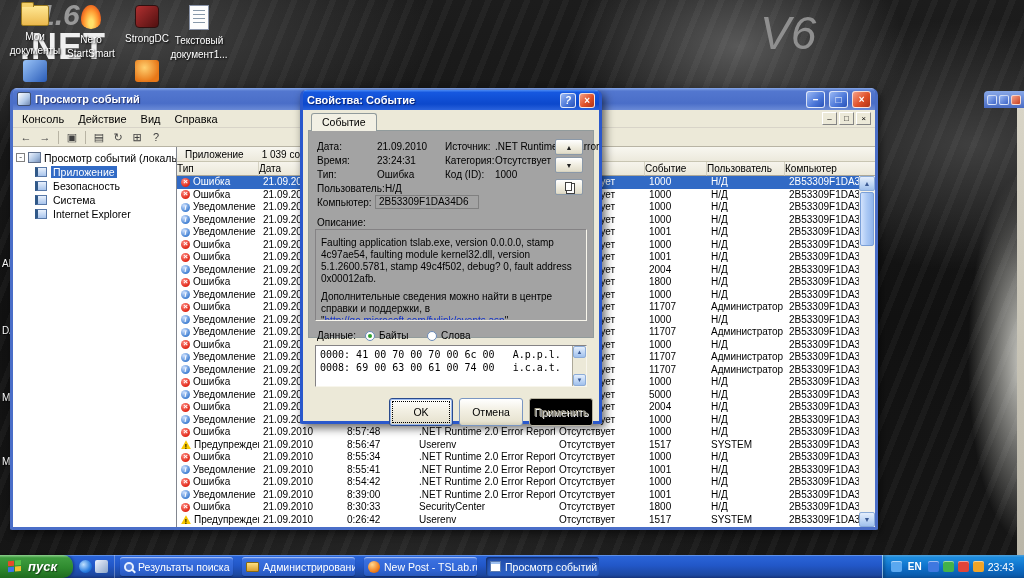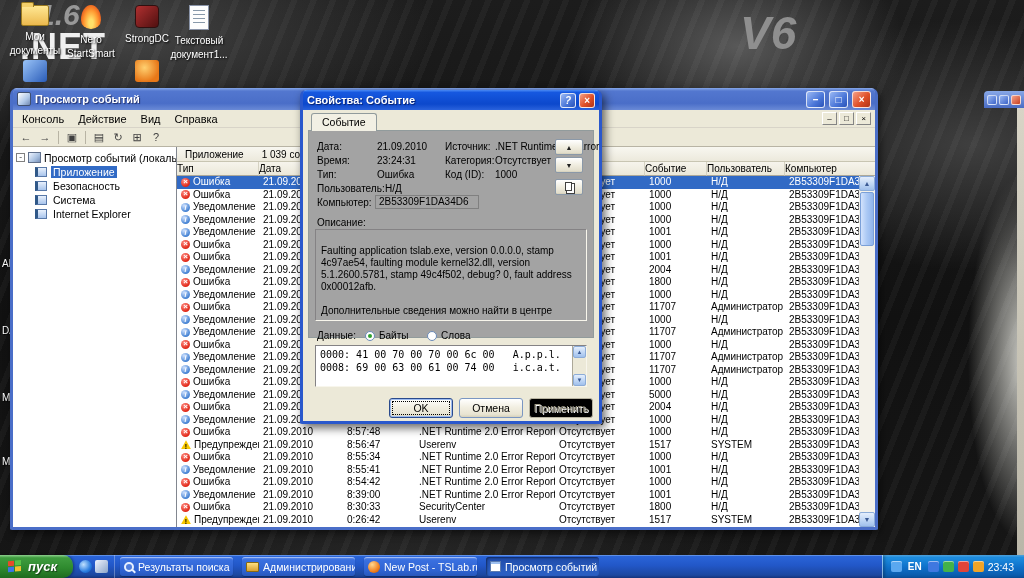--- a/index.html
+++ b/index.html
@@ -12,21 +12,21 @@
       radial-gradient(ellipse 70px 230px at 100% 62%, rgba(225,225,218,.9), rgba(120,120,120,0) 80%),
       radial-gradient(ellipse 420px 160px at 12% 6%, rgba(85,85,85,.7), rgba(0,0,0,0) 75%),
       radial-gradient(ellipse 520px 150px at 40% 100%, rgba(45,45,45,.85), rgba(0,0,0,0) 70%),
       linear-gradient(180deg,#1c1c1c,#111 55%,#161616)}
   #screen::before{content:"";position:absolute;inset:0;z-index:0;pointer-events:none;
     background:repeating-linear-gradient(112deg,rgba(255,255,255,.035) 0 6px,rgba(0,0,0,0) 6px 18px)}
   
   #wall{position:absolute;inset:0;z-index:0}
   #wall-16{position:absolute;left:38px;top:-2px;font-size:30px;font-weight:bold;font-style:italic;color:#a8a8a8;opacity:.85}
   #wall-net{position:absolute;left:20px;top:26px;font-size:36px;font-weight:bold;color:#f0f0f0;letter-spacing:1px}
-  #wall-v6{position:absolute;left:740px;top:6px;font-size:46px;font-weight:bold;font-style:italic;color:#8f8f8f}
+  #wall-v6{position:absolute;left:760px;top:6px;font-size:46px;font-weight:normal;font-style:italic;color:#8f8f8f}
   
   #desktop-icons{position:absolute;inset:0;z-index:1}
   .dicon{position:absolute;width:58px;text-align:center}
   #desktop-icons .dicon:nth-child(1){left:6px;top:5px}
   #desktop-icons .dicon:nth-child(2){left:62px;top:5px}
   #desktop-icons .dicon:nth-child(3){left:118px;top:5px}
   #desktop-icons .dicon:nth-child(4){left:170px;top:5px}
   #desktop-icons .dicon:nth-child(5){left:6px;top:60px}
   #desktop-icons .dicon:nth-child(6){left:118px;top:60px}
   .dimg{display:inline-block}
@@ -119,31 +119,31 @@
   .dinner{position:absolute;top:20px;left:0;right:0;bottom:0}
   .dtab{position:absolute;left:8px;top:3px;height:18px;padding:2px 10px 0;background:#f2f0e4;border:1px solid #919b9c;border-bottom:none;border-radius:3px 3px 0 0;font-size:10.5px;z-index:2}
   .dpage{position:absolute;left:5px;right:5px;top:20px;height:208px;background:#a3a3a3;border:1px solid #919b9c}
   .fl,.fv{position:absolute;font-size:10px;white-space:nowrap;color:#000}
   .cbox{position:absolute;left:66px;top:64px;width:104px;height:14px;border:1px solid #808080;font-size:10px;line-height:12px;padding:0 3px;white-space:nowrap}
   .abtn{position:absolute;width:28px;height:16px;z-index:3;
     background:linear-gradient(180deg,#fff,#f0ede0 50%,#e2decc 90%,#d4cfba);
     border:1px solid #8a98a8;border-radius:2px;display:flex;align-items:center;justify-content:center;font-size:7px;color:#222}
   .copyg{width:7px;height:9px;border:1px solid #404040;background:#fff;box-shadow:2px 2px 0 0 #fff,2px 2px 0 1px #404040;margin:-2px 2px 0 0}
   .descbox{position:absolute;left:6px;right:6px;top:98px;height:92px;border:1px solid;border-color:#848284 #f8f6ec #f8f6ec #848284;padding:3px 5px;font-size:10px;line-height:12px;overflow:hidden}
-  .descbox p{margin:12px 0 6px}
+  .descbox p{margin:4px 0 6px}
   .link{color:#1030c8;text-decoration:underline;cursor:pointer}
   .radio{position:absolute;width:10px;height:10px;border-radius:50%;background:#fff;border:1px solid #6a8ab8}
   .radio.sel::after{content:"";position:absolute;left:2px;top:2px;width:4px;height:4px;border-radius:50%;background:#2da12d}
   .hexbox{position:absolute;left:6px;right:6px;top:214px;height:42px;background:#fff;border:1px solid;border-color:#848284 #f8f6ec #f8f6ec #848284;overflow:hidden}
   #hex-lines{padding:2px 4px;font-family:"DejaVu Sans Mono",monospace;font-size:10px;line-height:13px}
   .hexline{white-space:pre}
   .hscroll{position:absolute;top:0;right:0;bottom:0;width:14px;display:flex;flex-direction:column;justify-content:space-between;background:#ece9d8;border-left:1px solid #aca899}
   .hscroll .sarrow{width:13px;height:12px;font-size:6px}
   .dbtns{position:absolute;right:6px;top:288px;display:flex;gap:6px}
-  .xpbtn{width:64px;height:20px;font-size:10.5px;font-family:inherit;color:#000;
+  .xpbtn{width:64px;height:28px;font-size:10.5px;font-family:inherit;color:#000;
     background:linear-gradient(180deg,#fff,#f2efe2 45%,#e8e4d2 85%,#d6d1bc);
     border:1px solid #7a96c2;border-radius:3px}
   .xpbtn.default{border-color:#2a4a8c;box-shadow:inset 0 0 0 1px #9ebcf0;outline:1px dotted #000;outline-offset:-4px}
   .xpbtn.disabled{color:#a39f8a;background:#000000;border-color:#b8b4a2;box-shadow:none;text-shadow:1px 1px 0 #fff}
   
   #taskbar{position:absolute;left:0;bottom:0;width:1024px;height:23px;z-index:50;display:flex;align-items:center;
     background:linear-gradient(180deg,#7aa8ef 0%,#2a64d8 6%,#2257c8 45%,#1c479f 88%,#15337a 100%)}
   .start{height:23px;padding:0 16px 0 8px;display:flex;align-items:center;color:#fff;font-weight:bold;font-style:italic;font-size:13px;
     background:linear-gradient(180deg,#8fd18f 0%,#3f9c3f 12%,#2f8b2f 55%,#1e6b1e 100%);
     border-radius:0 10px 10px 0;box-shadow:1px 0 3px rgba(0,0,0,.4);text-shadow:1px 1px 1px rgba(0,0,0,.5);flex-shrink:0}

